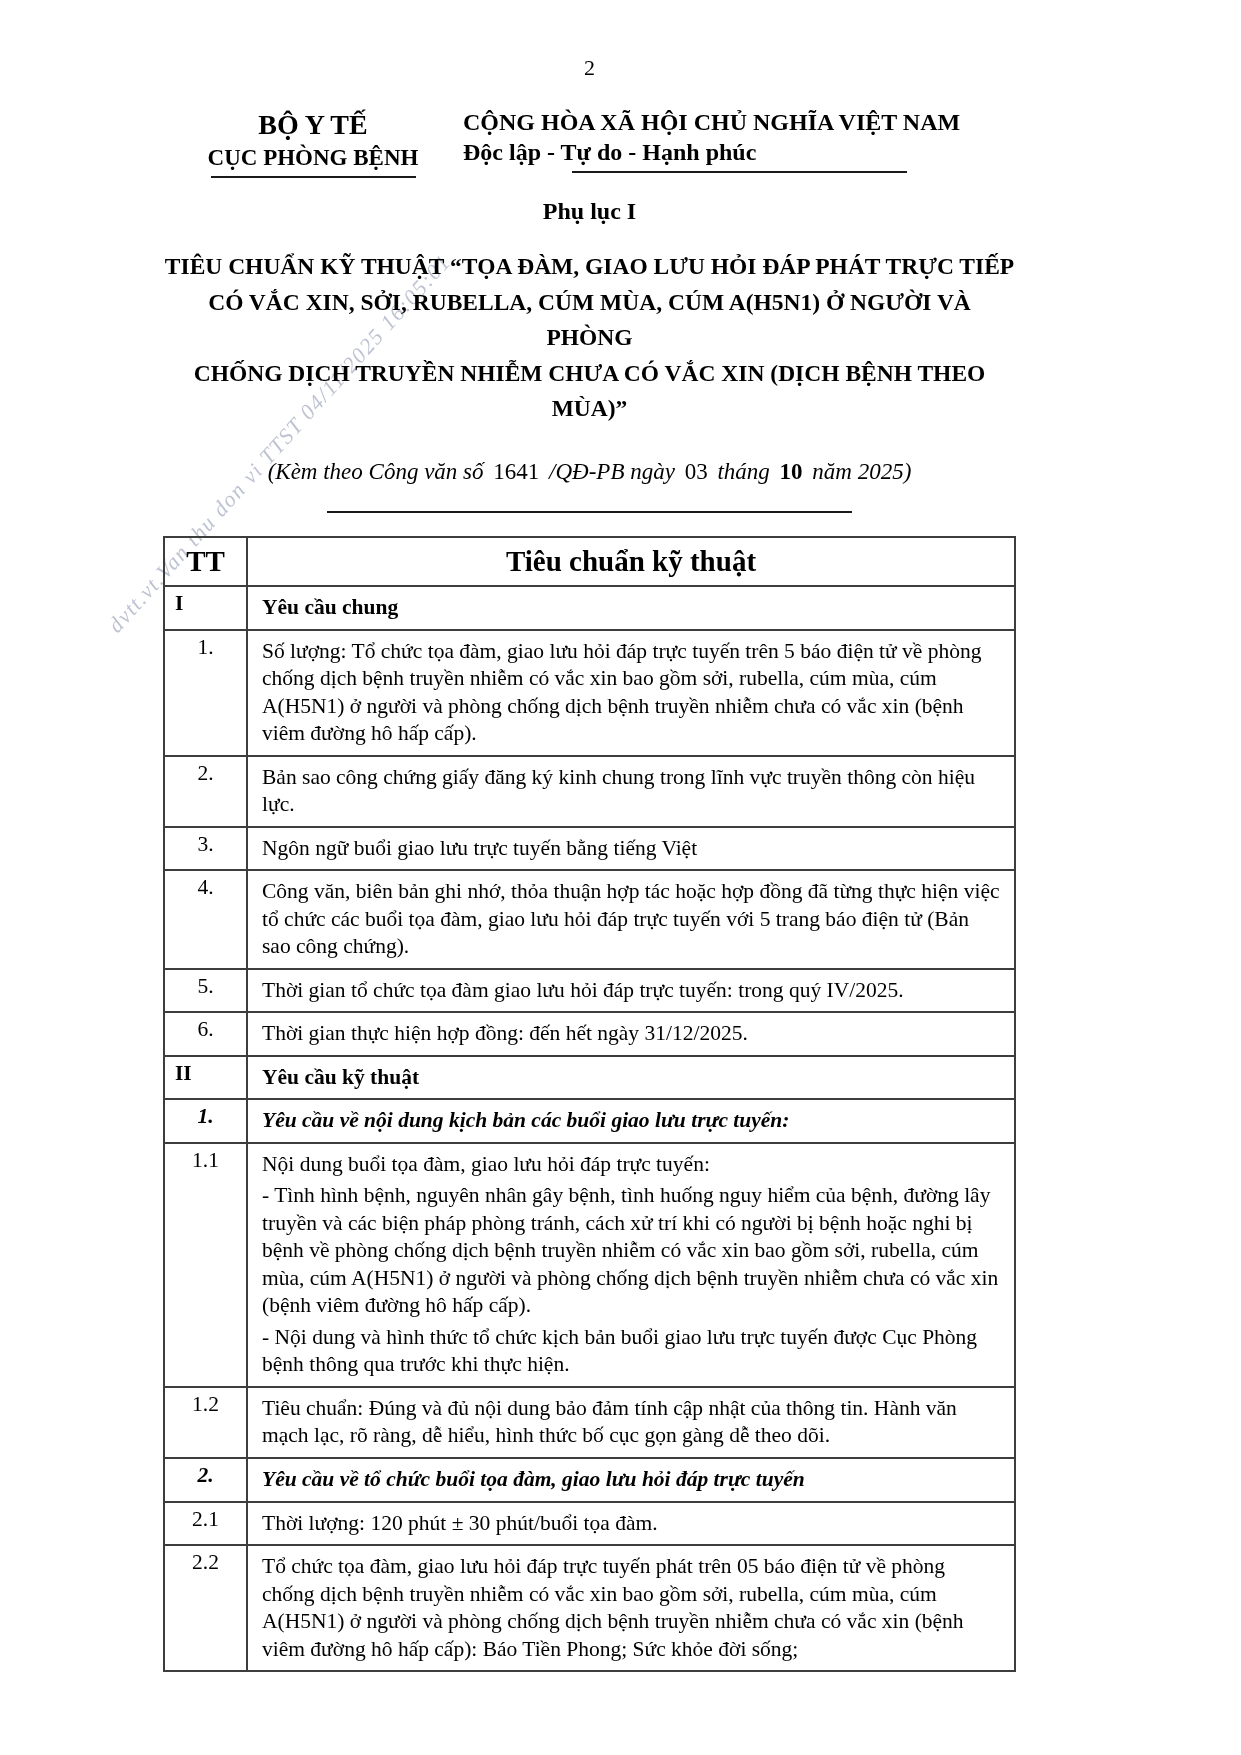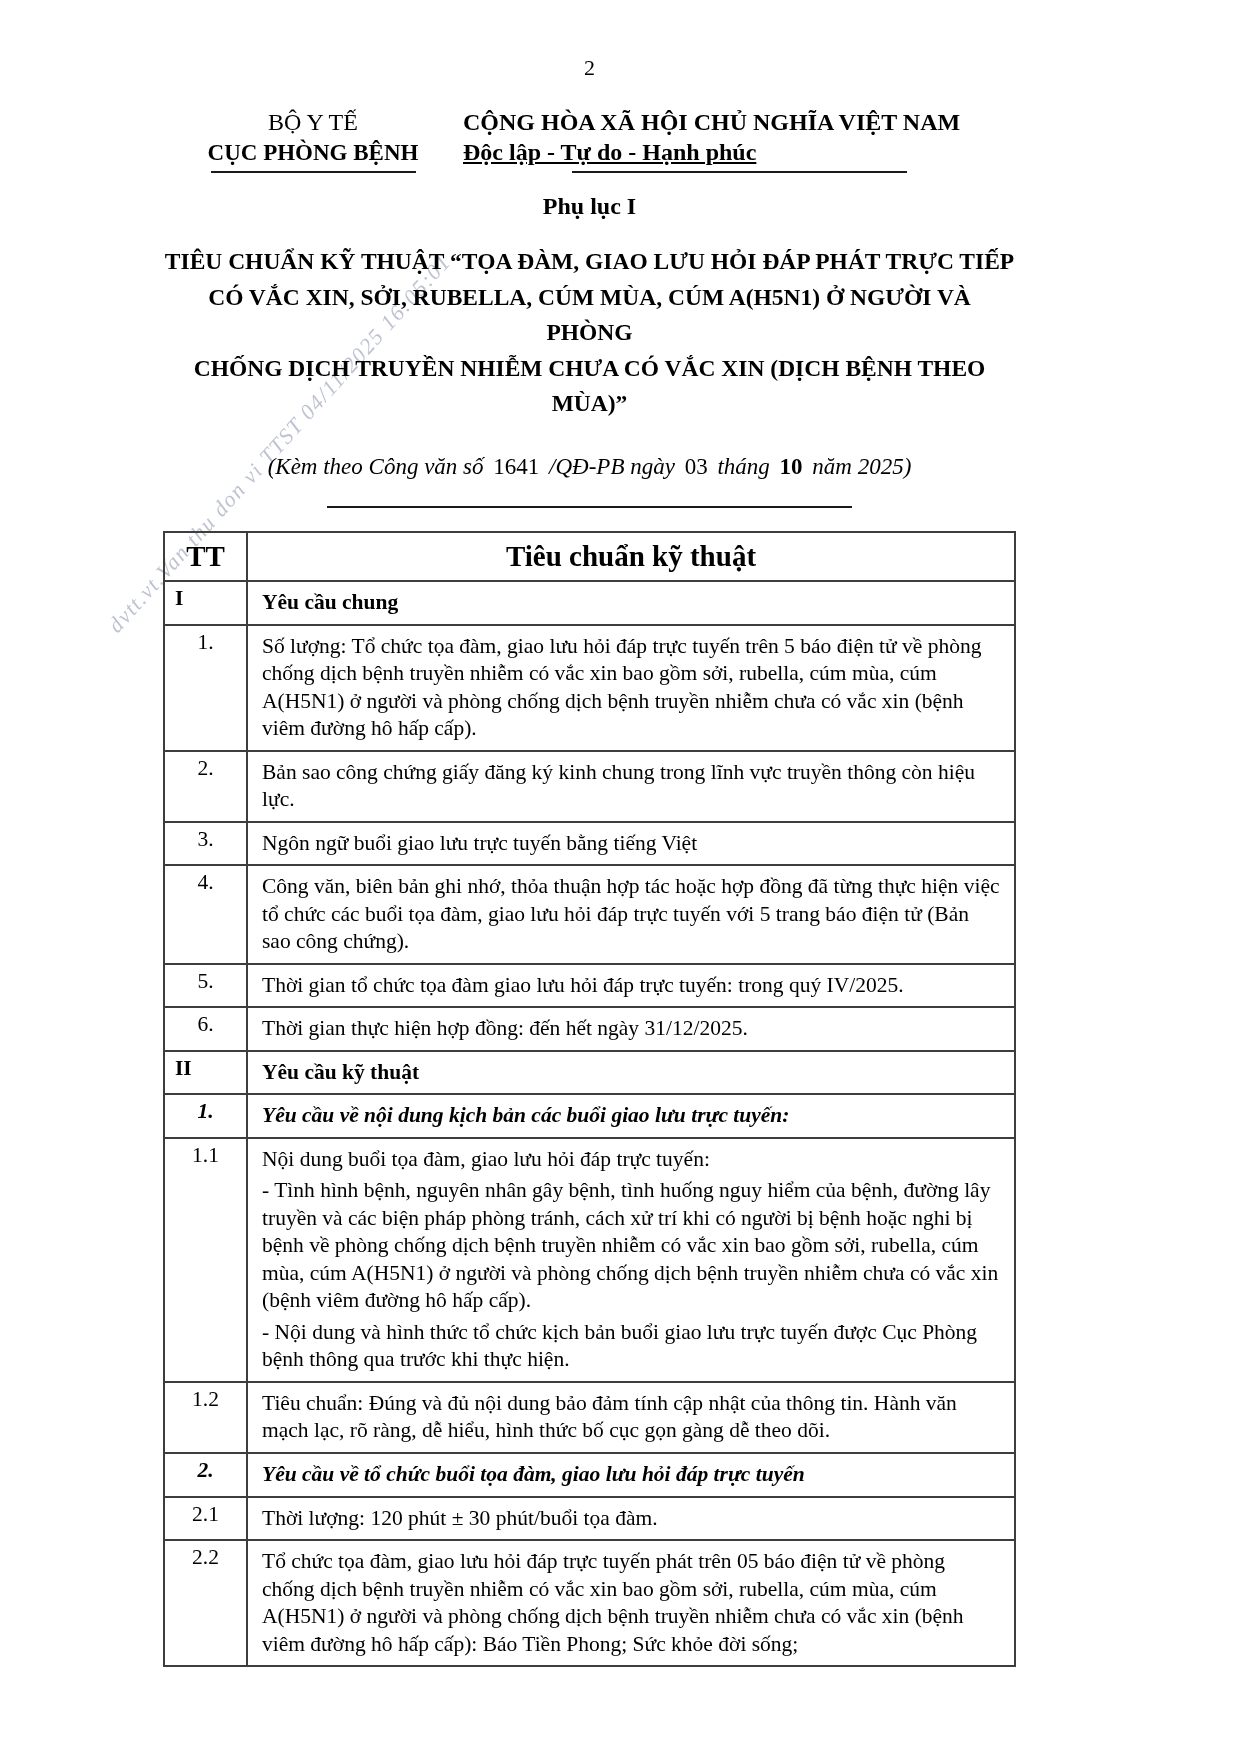--- a/index.html
+++ b/index.html
@@ -21,25 +21,25 @@
     letter-spacing:1.5px;
     color:rgba(125,135,165,0.5);
     white-space:nowrap;
     pointer-events:none;
     z-index:0;
   }
   .content { position:relative; z-index:1; width:853px; margin-left:163px; }
   .page-number { text-align:center; padding-top:55px; font-size:22px; }
   .nat-header { display:flex; margin-top:28px; }
   .nat-left { width:300px; text-align:center; }
-  .nat-left .l1 { font-size:24px; }
+  .nat-left .l1 { font-size:28px;font-weight:bold; }
   .nat-left .l2 { font-size:23px; font-weight:bold; margin-top:4px; }
   .nat-right { flex:1; }
   .nat-right .l1 { font-size:24px; font-weight:bold; }
-  .nat-right .l2 { font-size:24px; font-weight:bold; margin-top:3px;text-decoration:underline; }
+  .nat-right .l2 { font-size:24px; font-weight:bold; margin-top:3px; }
   .uline { height:2px; background:#1a1a1a; margin:5px auto 0; }
   .uline.left-u { width:205px; }
   .uline.right-u { width:335px; }
   .appendix { margin-top:20px; text-align:center; font-size:24px; font-weight:bold; }
   .doc-title { margin-top:24px; text-align:center; font-size:23.5px; font-weight:bold; line-height:35.5px; }
   .subtitle { margin-top:32px; text-align:center; font-size:23px; font-style:italic; }
   .subtitle .fill { font-style:normal; margin:0 4px; }
   .subtitle .fill.bold { font-weight:bold; }
   .title-rule { width:525px; height:2.5px; background:#1a1a1a; margin:26px auto 0; }
   table.spec { border-collapse:collapse; width:853px; margin-top:23px; font-size:21.5px; line-height:1.28; }

